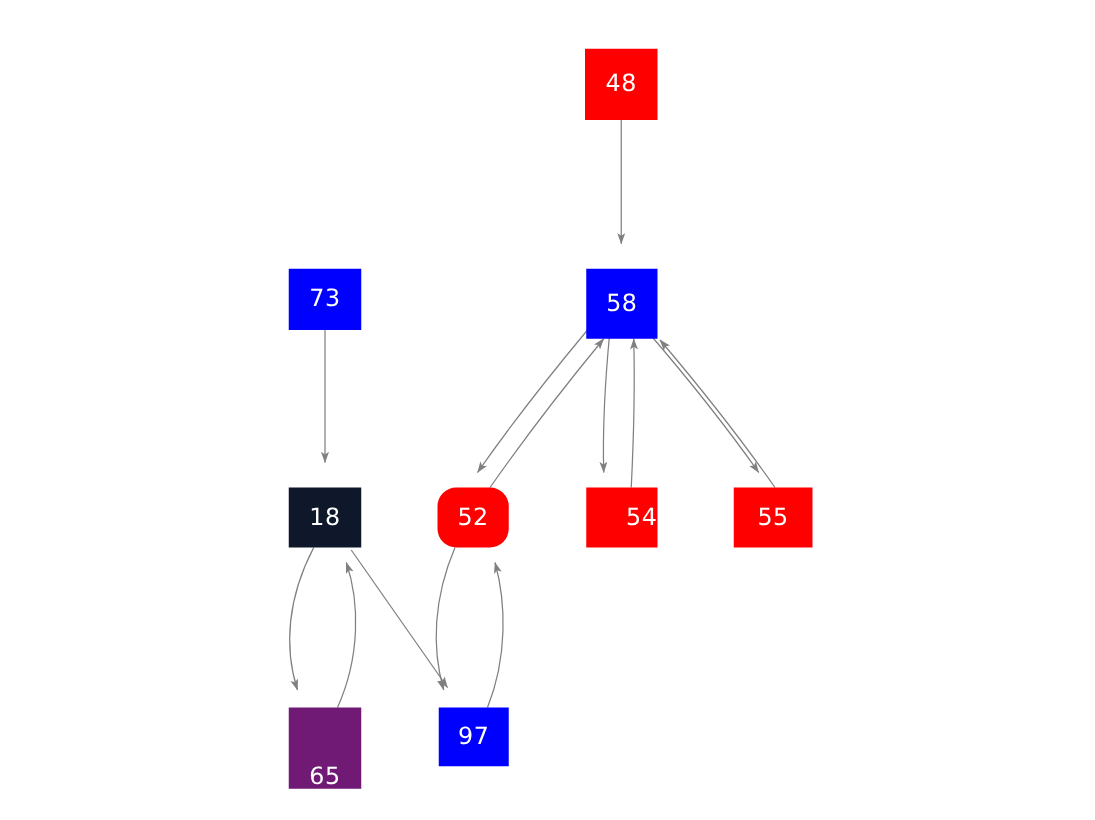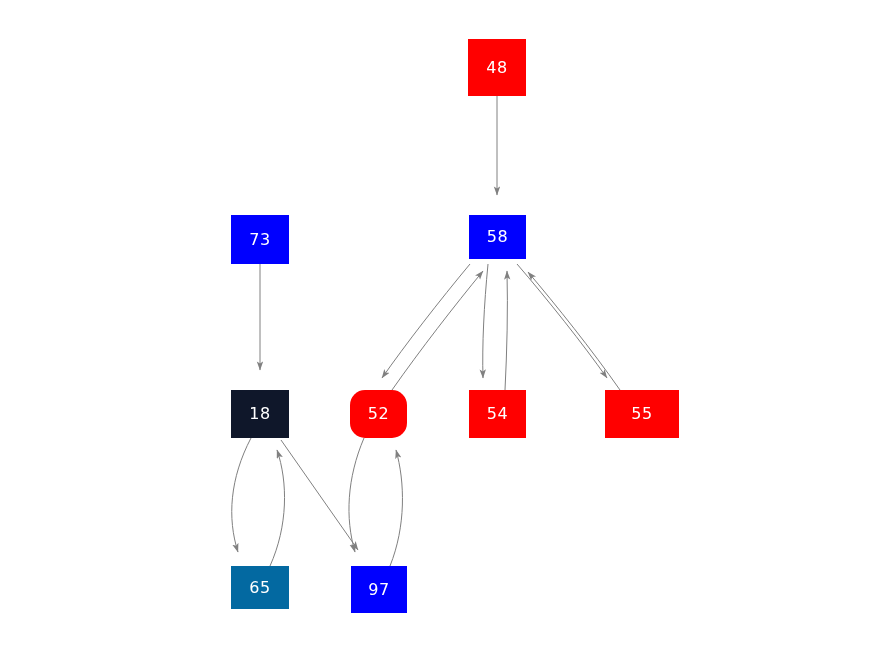--- a/index.html
+++ b/index.html
@@ -25,21 +25,21 @@
     width: 876px;
     height: 656px;
   }
   .node {
     position: absolute;
     display: flex;
     align-items: center;
     justify-content: center;
     box-sizing: border-box;
     color: #ffffff;
-    font-size: 16px;
+    font-size: 19px;
     font-family: "DejaVu Sans", sans-serif;
     letter-spacing: 0.5px;
     line-height: 1;
     user-select: none;
   }
   .node-label {
     pointer-events: none;
   }
 </style>
 </head>
@@ -70,36 +70,36 @@
       </g>
   </svg>
 
   <div id="nodes-group">
       <div class="node" style="left: 468px; top: 39px; width: 58px; height: 57px; background: rgb(255, 0, 0);">
         <span class="node-label">48</span>
       </div>
       <div class="node" style="left: 231px; top: 215px; width: 58px; height: 49px; background: rgb(0, 0, 255);">
         <span class="node-label">73</span>
       </div>
-      <div class="node" style="left: 469px; top: 215px; width: 57px; height: 44px; background: rgb(0, 0, 255);">
+      <div class="node" style="left: 469px; top: 215px; width: 57px; height: 56px; background: rgb(0, 0, 255);">
         <span class="node-label">58</span>
       </div>
       <div class="node" style="left: 231px; top: 390px; width: 58px; height: 48px; background: #0f172a;">
         <span class="node-label">18</span>
       </div>
       <div class="node" style="left: 350px; top: 390px; width: 57px; height: 48px; background: rgb(255, 0, 0); border-radius: 15px;">
         <span class="node-label">52</span>
       </div>
-      <div class="node" style="left: 469px; top: 390px; width: 57px; height: 48px; background: rgb(255, 0, 0);">
+      <div class="node" style="left: 469px; top: 390px; width: 57px; height: 48px; background: rgb(255, 0, 0); justify-content: flex-end;">
         <span class="node-label">54</span>
       </div>
-      <div class="node" style="left: 587px; top: 390px; width: 74px; height: 48px; background: rgb(255, 0, 0); margin-left: 18px;">
+      <div class="node" style="left: 587px; top: 390px; width: 63px; height: 48px; background: rgb(255, 0, 0);">
         <span class="node-label">55</span>
       </div>
-      <div class="node" style="left: 231px; top: 566px; width: 58px; height: 43px; background: #0369a1;">
+      <div class="node" style="left: 231px; top: 566px; width: 58px; height: 65px; background: #701a75; align-items: flex-end;">
         <span class="node-label">65</span>
       </div>
       <div class="node" style="left: 351px; top: 566px; width: 56px; height: 47px; background: rgb(0, 0, 255);">
         <span class="node-label">97</span>
       </div>
     </div>
 
 </div>
 
 </body></html>

